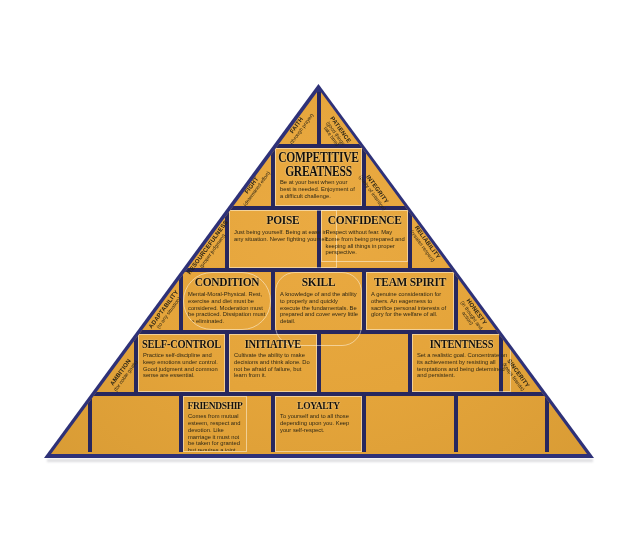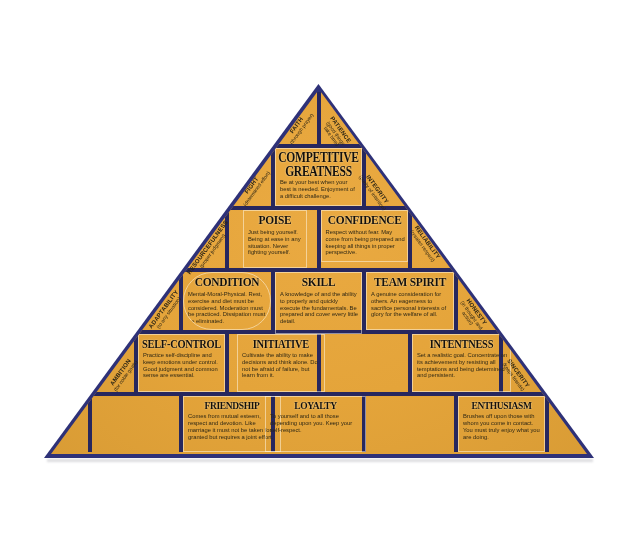--- a/index.html
+++ b/index.html
@@ -138,63 +138,59 @@
       <div class="mortar rot-r" style="left:466px;top:283px;">
         <div class="m-name">SINCERITY</div>
         <div class="m-sub">(keeps friends)</div>
       </div>
 
       <div class="block" style="left:225px;top:56px;width:87px;height:58px;">
         <div class="block-title t13">COMPETITIVE GREATNESS</div>
         <div class="block-body">Be at your best when your best is needed. Enjoyment of a difficult challenge.</div>
       </div>
 
-      <div class="block" style="left:193px;top:118px;width:64px;height:58px;">
+      <div class="block" style="left:179px;top:118px;width:108px;height:58px;">
         <div class="block-title t12">POISE</div>
         <div class="block-body">Just being yourself. Being at ease in any situation. Never fighting yourself.</div>
       </div>
       <div class="block" style="left:270.5px;top:118px;width:87.5px;height:52px;">
         <div class="block-title t12">CONFIDENCE</div>
         <div class="block-body">Respect without fear. May come from being prepared and keeping all things in proper perspective.</div>
       </div>
 
       <div class="block" style="left:133px;top:180px;width:88px;height:58px;border-radius:29px;">
         <div class="block-title t12">CONDITION</div>
         <div class="block-body">Mental-Moral-Physical. Rest, exercise and diet must be considered. Moderation must be practiced. Dissipation must be eliminated.</div>
       </div>
-      <div class="block" style="left:225px;top:180px;width:87px;height:62px;">
+      <div class="block" style="left:225px;top:180px;width:87px;height:74px;border-radius:20px;">
         <div class="block-title t12">SKILL</div>
         <div class="block-body">A knowledge of and the ability to properly and quickly execute the fundamentals. Be prepared and cover every little detail.</div>
       </div>
       <div class="block" style="left:316px;top:180px;width:88px;height:58px;">
         <div class="block-title t12">TEAM SPIRIT</div>
         <div class="block-body">A genuine consideration for others. An eagerness to sacrifice personal interests of glory for the welfare of all.</div>
       </div>
 
       <div class="block" style="left:88px;top:242px;width:87px;height:58px;">
         <div class="block-title t11">SELF-CONTROL</div>
         <div class="block-body">Practice self-discipline and keep emotions under control. Good judgment and common sense are essential.</div>
       </div>
-      <div class="block" style="left:179px;top:242px;width:87.5px;height:58px;margin-left:8px;">
+      <div class="block" style="left:179px;top:242px;width:87.5px;height:58px;">
         <div class="block-title t11">INITIATIVE</div>
         <div class="block-body">Cultivate the ability to make decisions and think alone. Do not be afraid of failure, but learn from it.</div>
       </div>
       <div class="block" style="left:362px;top:242px;width:99px;height:58px;">
         <div class="block-title t11">INTENTNESS</div>
         <div class="block-body">Set a realistic goal. Concentrate on its achievement by resisting all temptations and being determined and persistent.</div>
       </div>
 
-      <div class="block" style="left:133px;top:304px;width:98px;height:56px;">
+      <div class="block" style="left:133px;top:304px;width:64px;height:56px;">
         <div class="block-title t10">FRIENDSHIP</div>
         <div class="block-body">Comes from mutual esteem, respect and devotion. Like marriage it must not be taken for granted but requires a joint effort.</div>
       </div>
-      <div class="block" style="left:215px;top:304px;width:101px;height:56px;">
+      <div class="block" style="left:225px;top:304px;width:87px;height:56px;">
         <div class="block-title t10">LOYALTY</div>
         <div class="block-body">To yourself and to all those depending upon you. Keep your self-respect.</div>
-      </div>
-      <div class="block" style="left:408px;top:304px;width:87px;height:56px;">
-        <div class="block-title t10">ENTHUSIASM</div>
-        <div class="block-body">Brushes off upon those with whom you come in contact. You must truly enjoy what you are doing.</div>
       </div>
 
     </div>
   </div>
 </div>
 
 </body></html>

